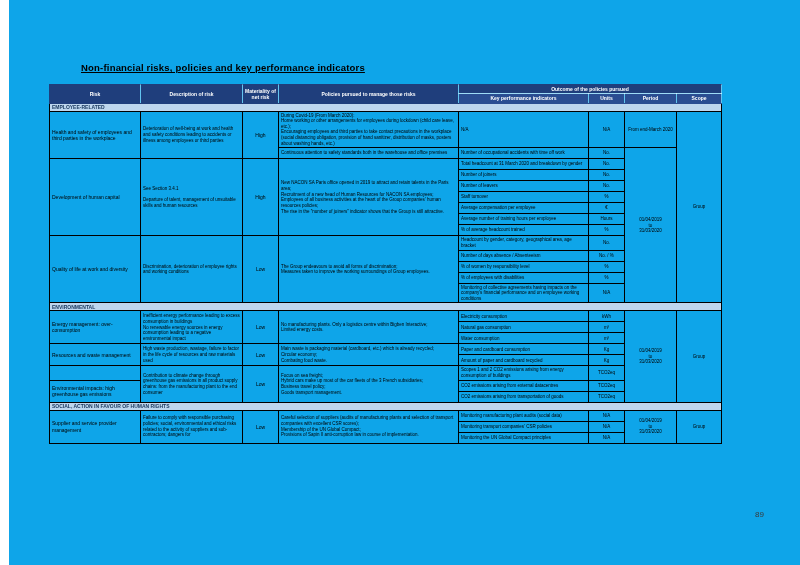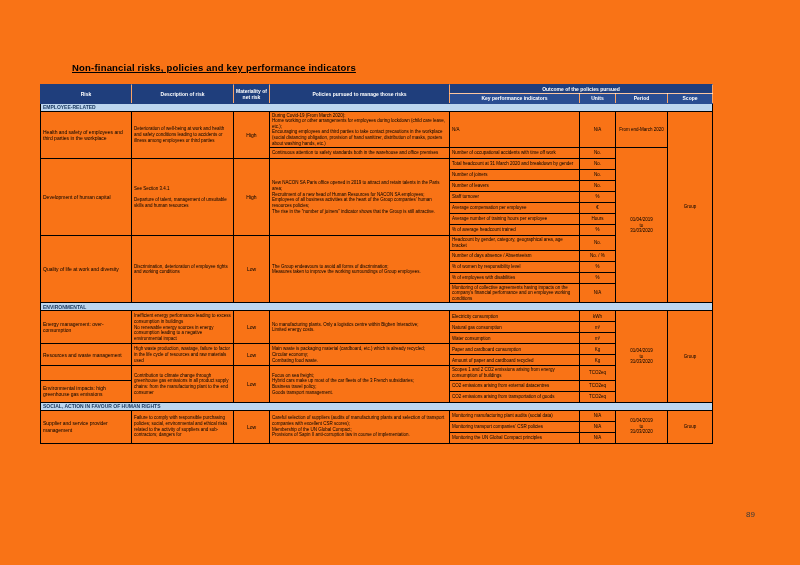--- a/index.html
+++ b/index.html
@@ -1,21 +1,21 @@
 <!DOCTYPE html>
 <html><head>
 <meta charset="utf-8">
 <style>
   html,body { margin:0; padding:0; }
   body {
     width:800px; height:565px; background:#ffffff; position:relative;
     font-family:"Liberation Sans", sans-serif; color:#000;
     overflow:hidden;
   }
-  .page { position:absolute; inset:0; background:#f97316; }
+  .page { position:absolute; inset:0; background:#0ea5e9;margin-left:9px; }
   .title {
     position:absolute; left:72px; top:62px; margin:0;
     font-size:9.5px; font-weight:bold; color:#000;
     text-decoration:underline; letter-spacing:.2px;
   }
   .tablewrap { position:absolute; left:40px; top:84px; width:672px; }
   table { border-collapse:collapse; table-layout:fixed; width:672px; }
   th, td {
     border:0.8px solid #000; padding:1px 2px; vertical-align:middle;
     overflow:hidden; word-wrap:break-word; white-space:pre-line;

